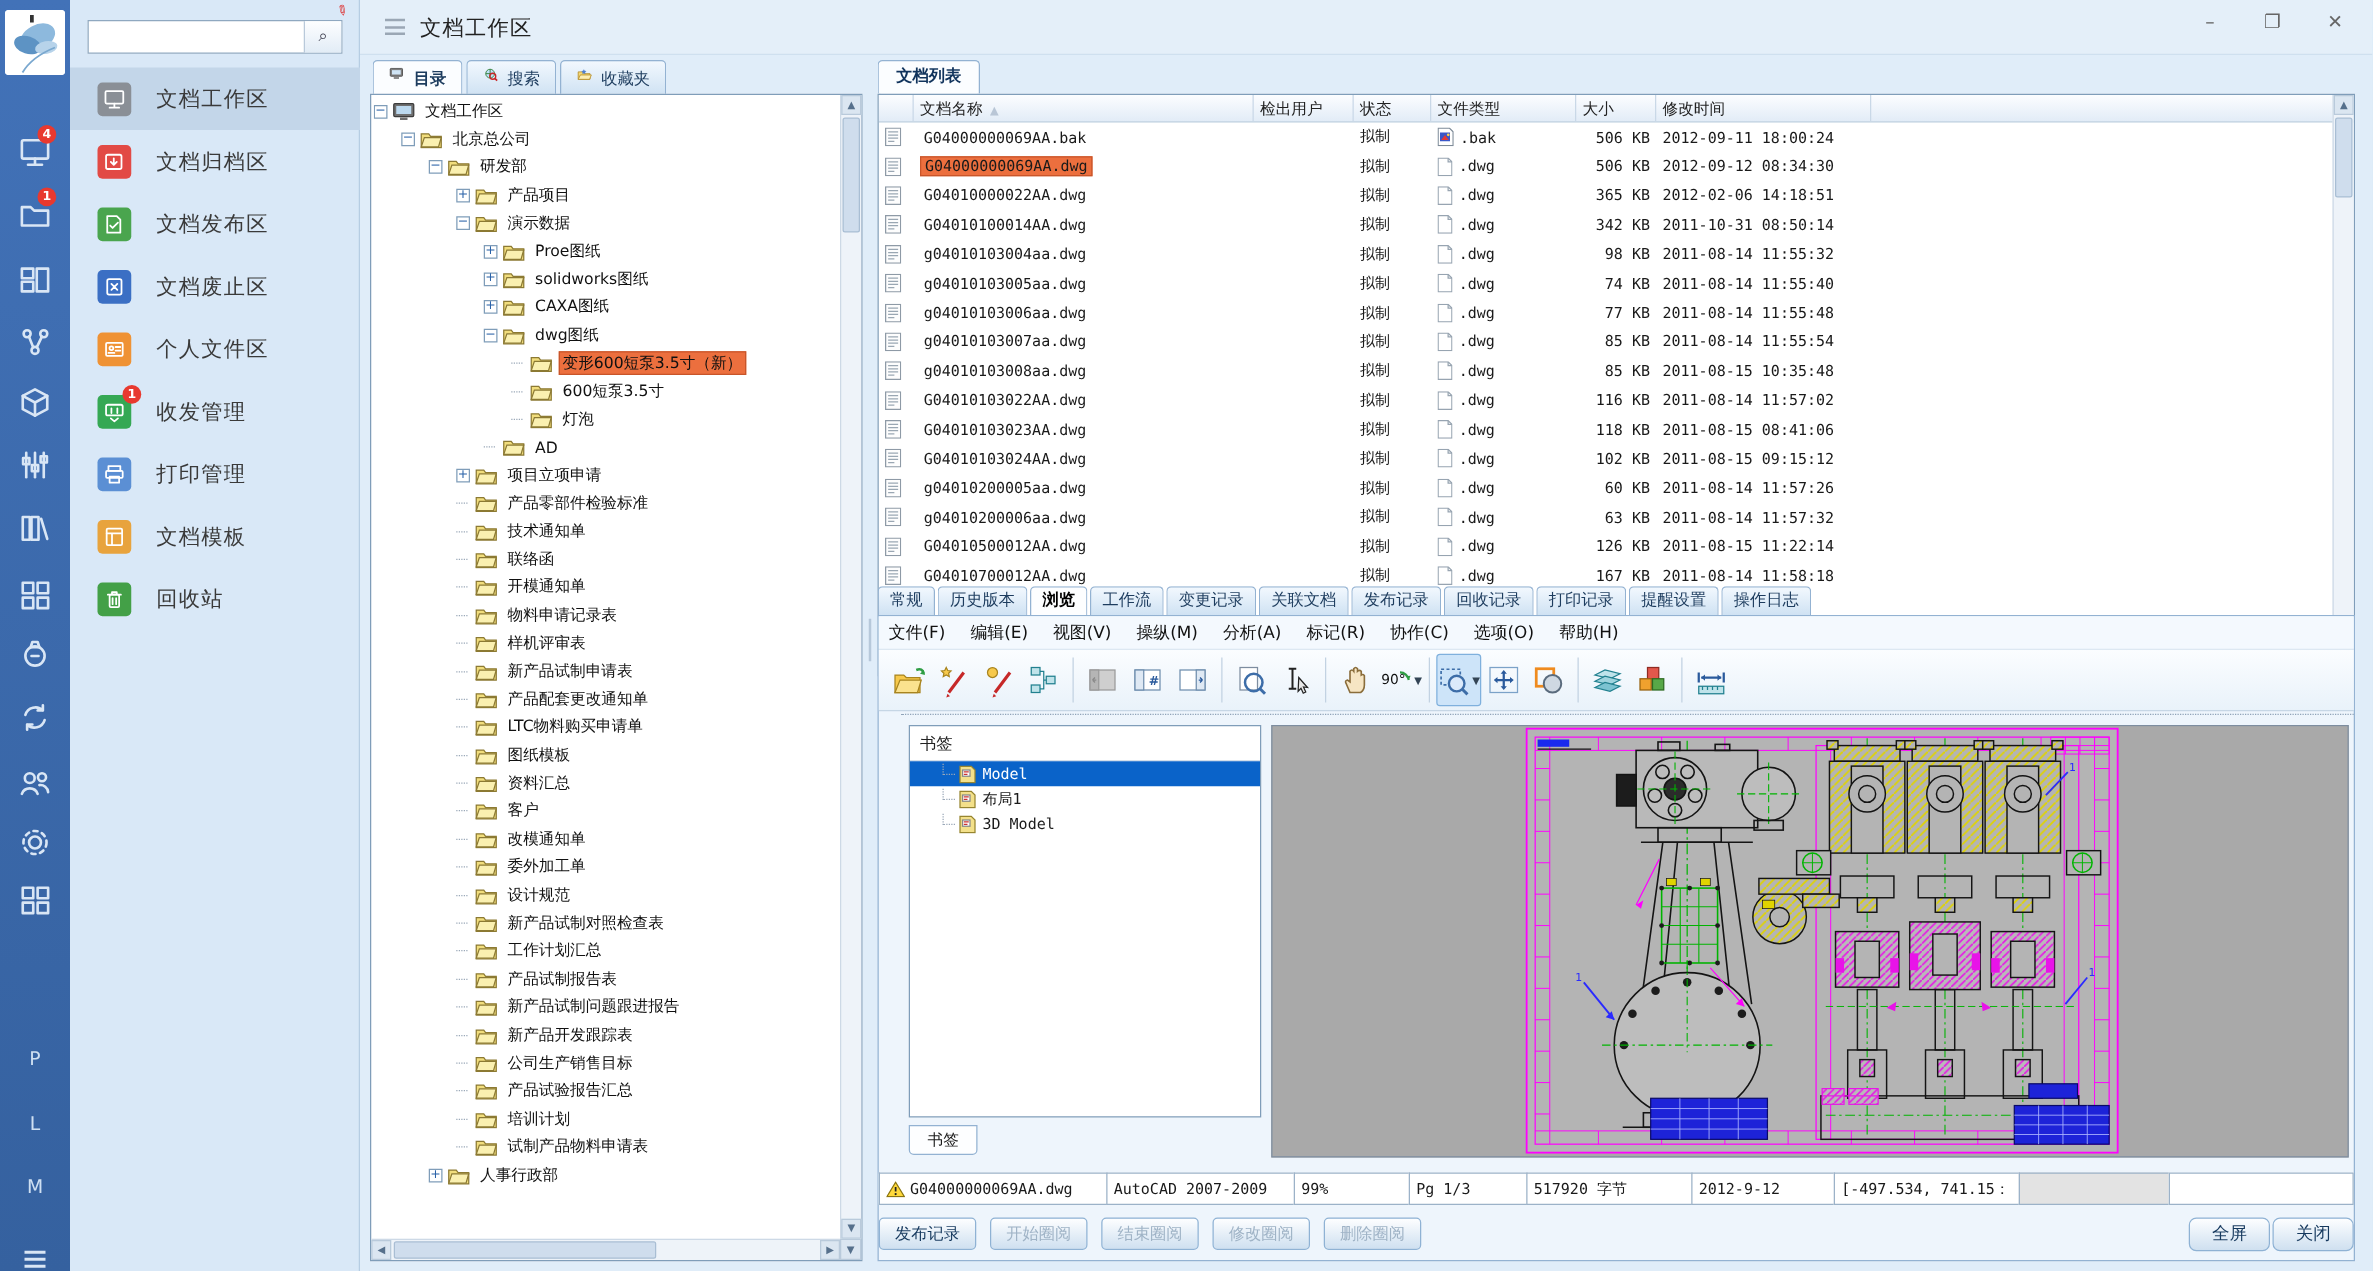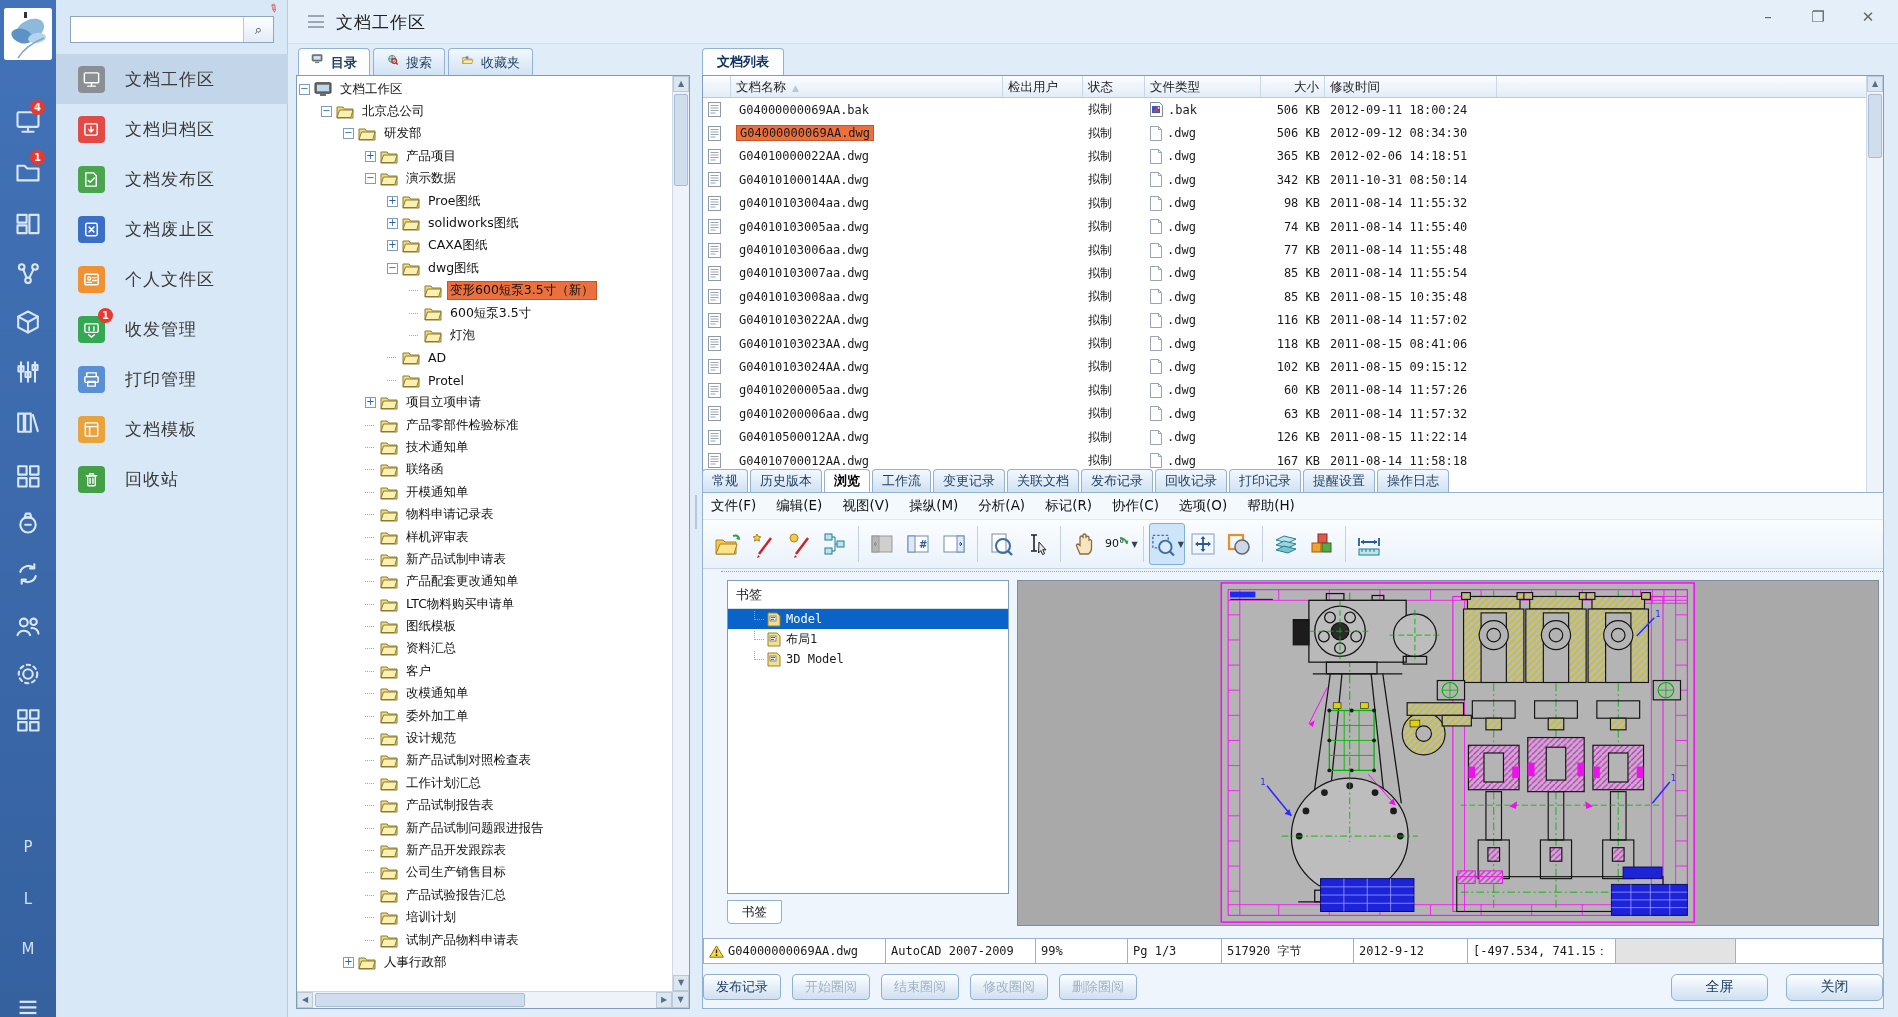--- a/index.html
+++ b/index.html
@@ -103,21 +103,21 @@
 
   .statusbar { position:absolute; left:0; right:0; bottom:44px; height:26px; display:flex; background:#eef5fc; }
   .scell { border:1px solid #9cb2c8; border-right:0; background:#fff; font-size:12px; display:flex; align-items:center; padding:0 5px; white-space:nowrap; overflow:hidden; font-family:"DejaVu Sans Mono","DejaVu Sans",sans-serif; }
   .scell:last-child { border-right:1px solid #9cb2c8; }
   .scell.gray { background:#e3e3e3; }
   .warn { width:15px; height:13px; margin-right:4px; flex:0 0 auto; }
 
   .btnrow { position:absolute; left:0; right:0; bottom:6px; height:30px; display:flex; align-items:center; }
   .rbtn { height:26px; padding:0 12px; margin-right:11px; border:1px solid #8fb2d4; border-radius:4px; background:linear-gradient(#fdfeff,#cfe0f0); font-size:13px; color:#16395e; cursor:pointer; font-family:inherit; }
   .rbtn:disabled { color:#9fb3c6; cursor:default; }
-  .fbtn { height:27px; width:97px; margin-left:18px; border:1px solid #8fb2d4; border-radius:6px; background:linear-gradient(#fdfeff,#cfe0f0); font-size:14px; color:#16395e; cursor:pointer; font-family:inherit; }
+  .fbtn { height:27px; width:65px; margin-left:2px; border:1px solid #8fb2d4; border-radius:6px; background:linear-gradient(#fdfeff,#cfe0f0); font-size:14px; color:#16395e; cursor:pointer; font-family:inherit; }
   .spacer { flex:1; }
 </style>
 </head>
 <body>
 
 <div class="app">
 
   <div class="rail">
     <div class="logo">
       <svg viewBox="0 0 48 52">
@@ -495,31 +495,20 @@
             <span class="tdash"></span>
     <span style="display:flex">
               <svg class="tico" viewBox="0 0 18 15">
                 <path d="M1 3 h6 l1.5 2 H17 v9 H1 z" fill="#f1dd7c" stroke="#8c7a33"></path>
                 <path d="M1 13.5 L3.5 6 H17 L14.8 13.5 z" fill="#faf0b0" stroke="#8c7a33"></path>
               </svg>
             </span>
     <span class="tlabel">AD</span>
   </div>
           <div class="trow">
-    <span class="tind" style="width:88px"></span>
-            <span class="tdash"></span>
-    <span style="display:flex">
-              <svg class="tico" viewBox="0 0 18 15">
-                <path d="M1 3 h6 l1.5 2 H17 v9 H1 z" fill="#f1dd7c" stroke="#8c7a33"></path>
-                <path d="M1 13.5 L3.5 6 H17 L14.8 13.5 z" fill="#faf0b0" stroke="#8c7a33"></path>
-              </svg>
-            </span>
-    <span class="tlabel">Protel</span>
-  </div>
-          <div class="trow">
     <span class="tind" style="width:66px"></span>
             <span class="texp">+</span>
     <span style="display:flex">
               <svg class="tico" viewBox="0 0 18 15">
                 <path d="M1 3 h6 l1.5 2 H17 v9 H1 z" fill="#f1dd7c" stroke="#8c7a33"></path>
                 <path d="M1 13.5 L3.5 6 H17 L14.8 13.5 z" fill="#faf0b0" stroke="#8c7a33"></path>
               </svg>
             </span>
     <span class="tlabel">项目立项申请</span>
   </div>
@@ -818,21 +807,21 @@
 
     <div class="right">
       <div class="dl-tab">文档列表</div>
       <div class="table-box">
         <div id="tblHead" class="tgrid thead">
             <div></div>
    <div>文档名称<span class="sort">▲</span></div>
    <div>检出用户</div>
    <div>状态</div>
    <div>文件类型</div>
-   <div style="text-align:right">大小</div>
+   <div style="text-align:left">大小</div>
    <div>修改时间</div>
    <div></div>
           </div>
         <div id="tblBody">
             <div class="tgrid trowd">
      <div>
                 <svg width="13" height="15" viewBox="0 0 13 15">
                   <rect x="0.5" y="0.5" width="12" height="14" fill="#fdfdfd" stroke="#8e9aa6"></rect>
                   <line x1="2.5" y1="3.5" x2="10.5" y2="3.5" stroke="#9aa7b3"></line>
                   <line x1="2.5" y1="6" x2="10.5" y2="6" stroke="#9aa7b3"></line>

